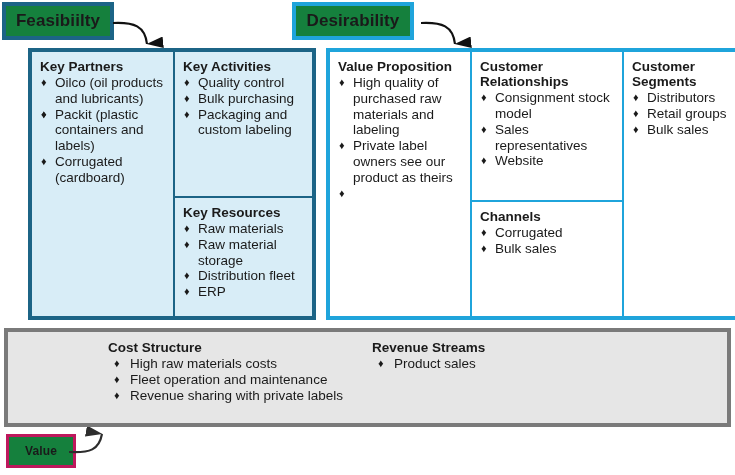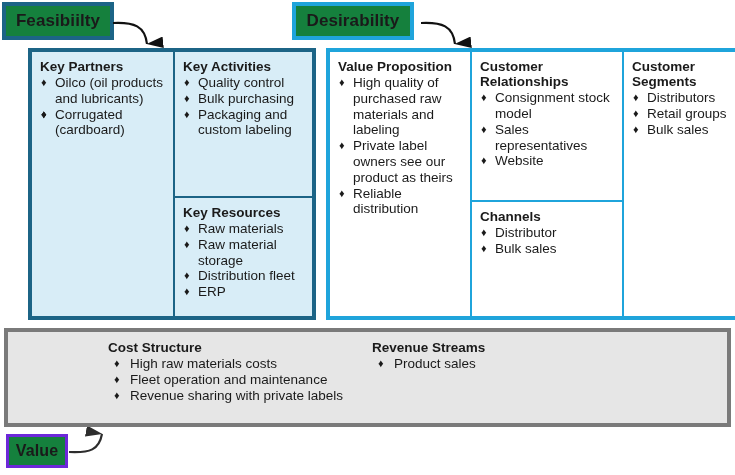--- a/index.html
+++ b/index.html
@@ -30,23 +30,23 @@
   }
   .callout-feasibility {
     left: 2px; top: 2px; width: 112px; height: 38px;
     border: 4px solid #1c6486;
   }
   .callout-desirability {
     left: 292px; top: 2px; width: 122px; height: 38px;
     border: 4px solid #1fa4db;
   }
   .callout-value {
-    left: 6px; top: 434px; width: 62px; height: 34px;
-    border: 3px solid #6d28d9;
-    font-size: 16px;
+    left: 6px; top: 434px; width: 70px; height: 34px;
+    border: 3px solid #be185d;
+    font-size: 12px;
   }
 
   
   .arrow-svg {
     position: absolute;
     overflow: visible;
     pointer-events: none;
   }
 
   
@@ -174,21 +174,21 @@
 </svg>
 
 <div class="group group-feasibility">
 
   <div class="col col-key-partners">
     <div class="cell cell-grow">
       <div class="cell-title">Key Partners</div>
       <ul class="items">
         <li><span class="bullet">♦</span><span>Oilco (oil products and lubricants)</span></li>
         <li><span class="bullet">♦</span></li>
-        <li><span class="bullet">♦</span></li>
+        <li><span class="bullet">♦</span><span>Packit (plastic containers and labels)</span></li>
         <li><span class="bullet">♦</span><span>Corrugated (cardboard)</span></li>
       </ul>
     </div>
   </div>
 
   <div class="col col-key-activities">
     <div class="cell" style="height:144px;">
       <div class="cell-title">Key Activities</div>
       <ul class="items">
         <li><span class="bullet">♦</span><span>Quality control</span></li>
@@ -210,38 +210,38 @@
 </div>
 
 <div class="group group-desirability">
 
   <div class="col col-value-prop">
     <div class="cell cell-grow">
       <div class="cell-title">Value Proposition</div>
       <ul class="items">
         <li><span class="bullet">♦</span><span>High quality of purchased raw materials and labeling</span></li>
         <li><span class="bullet">♦</span><span>Private label owners see our product as theirs</span></li>
-        <li><span class="bullet">♦</span><span>Reliable distribution</span></li>
+        <li><span class="bullet">♦</span></li>
       </ul>
     </div>
   </div>
 
   <div class="col col-customer-rel">
     <div class="cell" style="height:148px;">
       <div class="cell-title">Customer Relationships</div>
       <ul class="items">
         <li><span class="bullet">♦</span><span>Consignment stock model</span></li>
         <li><span class="bullet">♦</span><span>Sales representatives</span></li>
         <li><span class="bullet">♦</span><span>Website</span></li>
       </ul>
     </div>
     <div class="cell cell-grow">
       <div class="cell-title">Channels</div>
       <ul class="items">
-        <li><span class="bullet">♦</span><span>Distributor</span></li>
+        <li><span class="bullet">♦</span><span>Corrugated</span></li>
         <li><span class="bullet">♦</span><span>Bulk sales</span></li>
       </ul>
     </div>
   </div>
 
   <div class="col col-customer-seg">
     <div class="cell cell-grow">
       <div class="cell-title">Customer Segments</div>
       <ul class="items">
         <li><span class="bullet">♦</span><span>Distributors</span></li>

